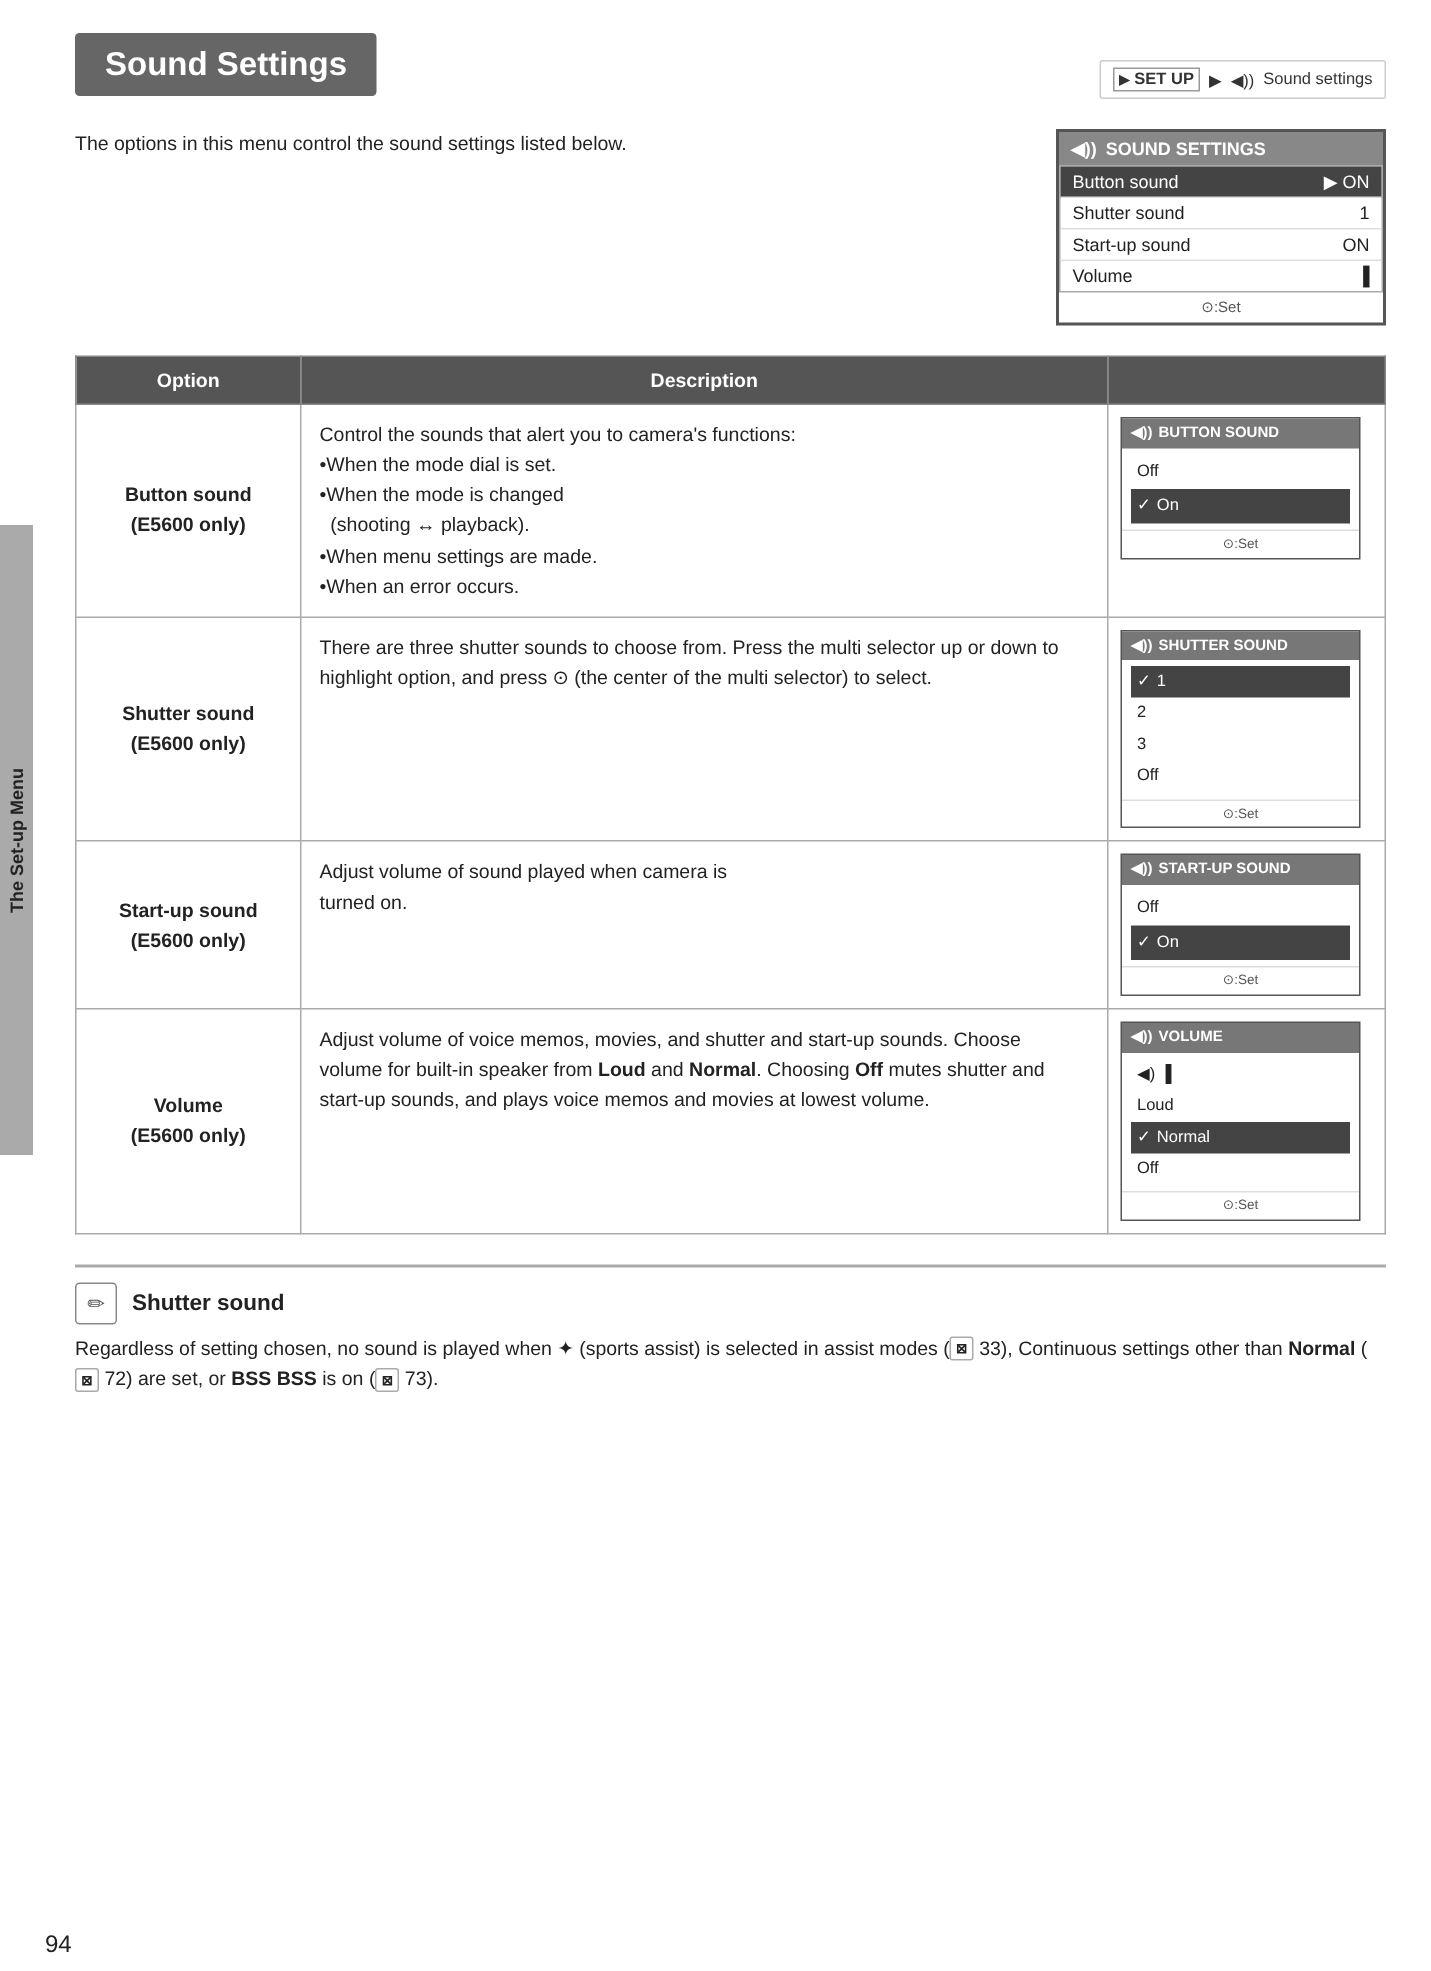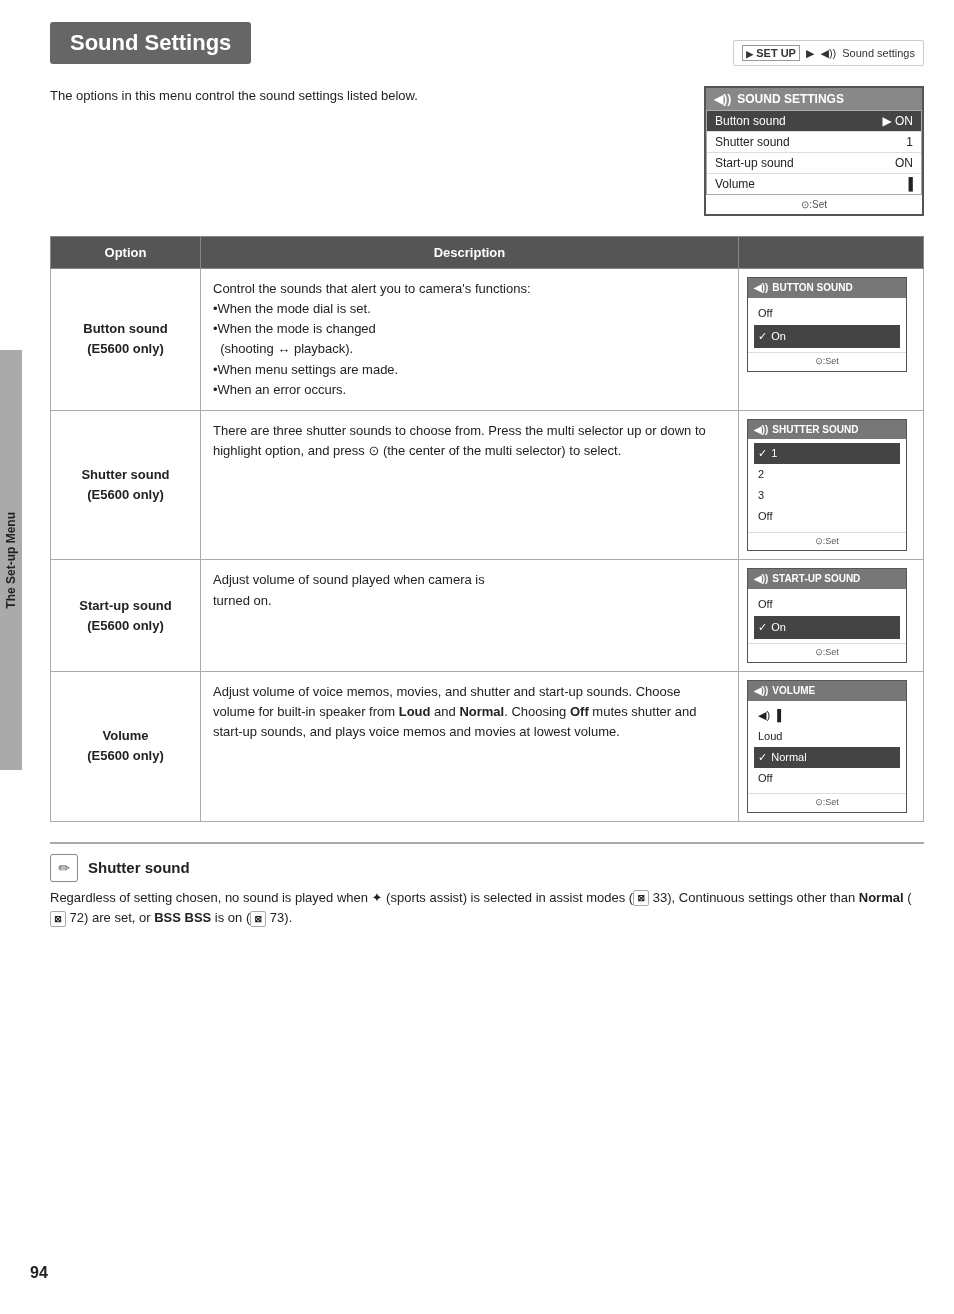--- a/index.html
+++ b/index.html
@@ -235,24 +235,24 @@
       border: 1px solid #aaa;
       font-size: 9px;
       font-weight: bold;
       border-radius: 2px;
       vertical-align: middle;
     }
 
     
     .page-number {
       position: absolute;
-      bottom: 32px;
+      bottom: 8px;
       left: 30px;
       font-size: 16px;
-      font-weight: bold;
+      font-weight: normal;
       text-align: right;
     }
   </style>
 </head>
 <body>
 
 <div class="sidebar-tab">
   <span class="sidebar-tab-text">The Set-up Menu</span>
 </div>
 

